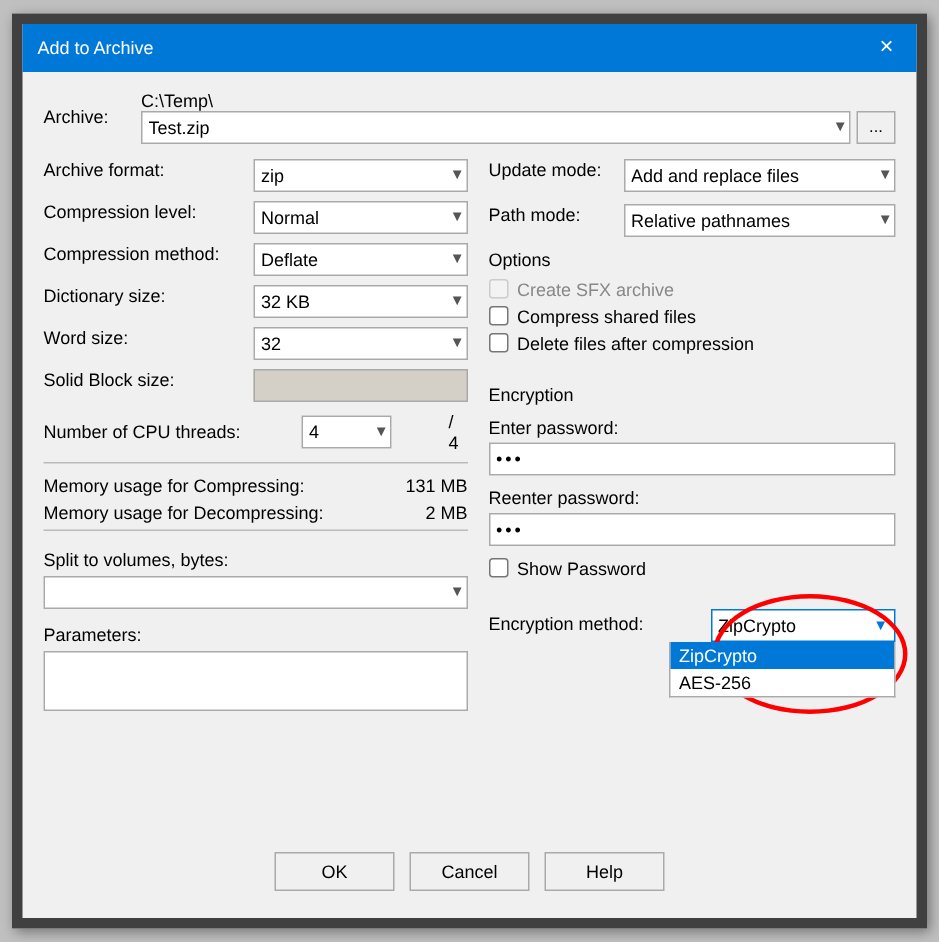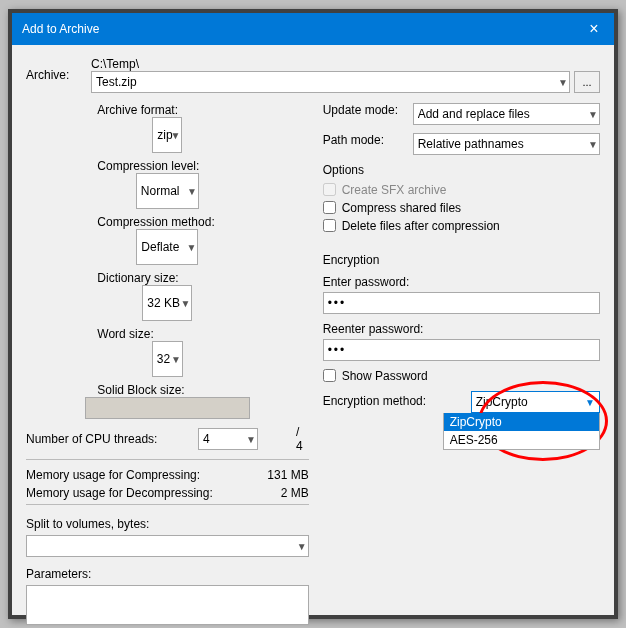--- a/index.html
+++ b/index.html
@@ -8,21 +8,21 @@
       font-family: 'Segoe UI', Tahoma, Geneva, Verdana, sans-serif;
       font-size: 12px;
       display: flex;
       justify-content: center;
       align-items: center;
       width: 626px;
       height: 628px;
     }
     .dialog {
       background: #f0f0f0;
-      border: 4px solid #404040;
+      border: 7px solid #404040;
       box-shadow: 2px 2px 8px rgba(0,0,0,0.4);
       width: 610px;
       height: 610px;
       display: flex;
       flex-direction: column;
     }
     .title-bar {
       background: #0078d7;
       color: white;
       padding: 6px 10px;
@@ -114,36 +114,35 @@
       display: flex;
       flex-direction: column;
     }
     .right-panel {
       flex: 1;
       display: flex;
       flex-direction: column;
     }
     .form-row {
       display: flex;
-      align-items: center;
+      align-items: flex-start;
       margin-bottom: 6px;
-      flex-direction: column;
     }
     .form-label {
       width: 140px;
       flex-shrink: 0;
       color: #000;
     }
     .form-control-wrapper {
       flex: 1;
       position: relative;
     }
     .form-select {
       width: 100%;
-      height: 36px;
+      height: 22px;
       border: 1px solid #aaa;
       background: white;
       padding: 0 4px;
       font-size: 12px;
       appearance: none;
       -webkit-appearance: none;
     }
     .form-select-arrow {
       position: absolute;
       right: 2px;
@@ -270,21 +269,21 @@
       border: 1px solid #aaa;
       background: white;
       padding: 0 4px;
       font-size: 12px;
       letter-spacing: 2px;
       margin-bottom: 8px;
     }
     .enc-method-row {
       display: flex;
       align-items: flex-start;
-      margin-top: 8px;
+      margin-top: 20px;
       position: relative;
     }
     .enc-method-label {
       width: 120px;
       flex-shrink: 0;
       color: #000;
       padding-top: 3px;
     }
     .enc-method-combo {
       flex: 1;

